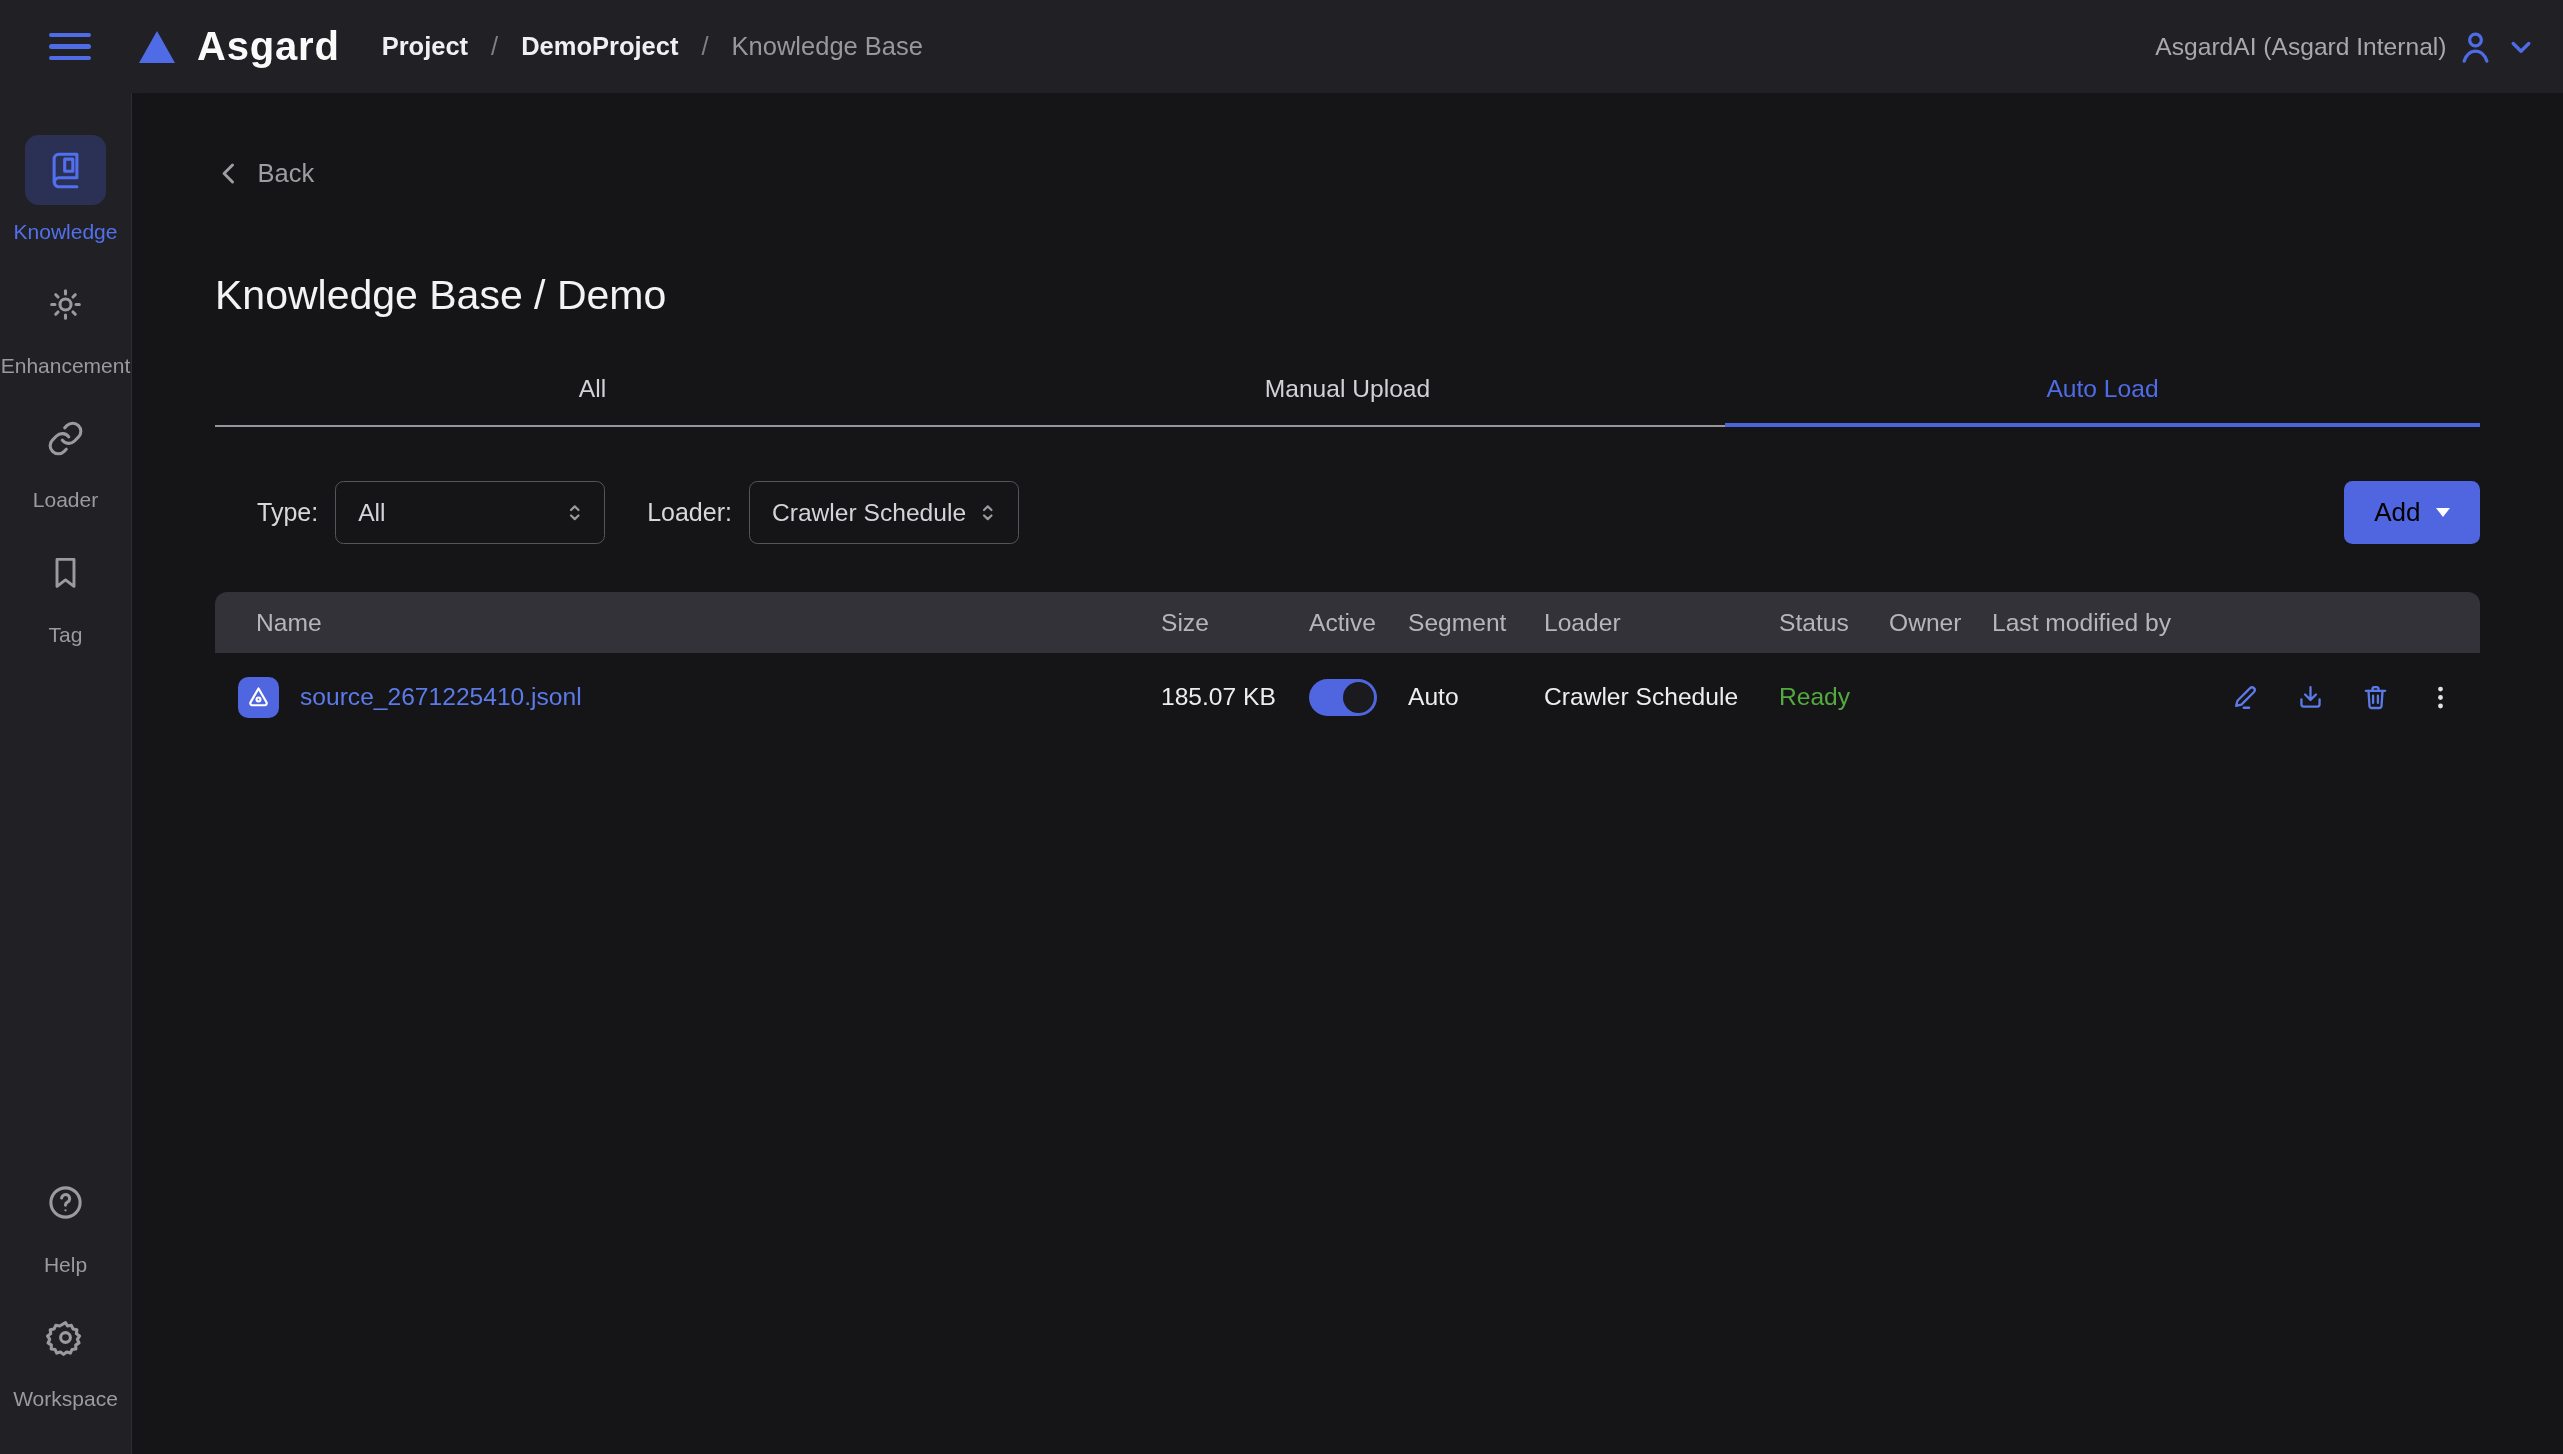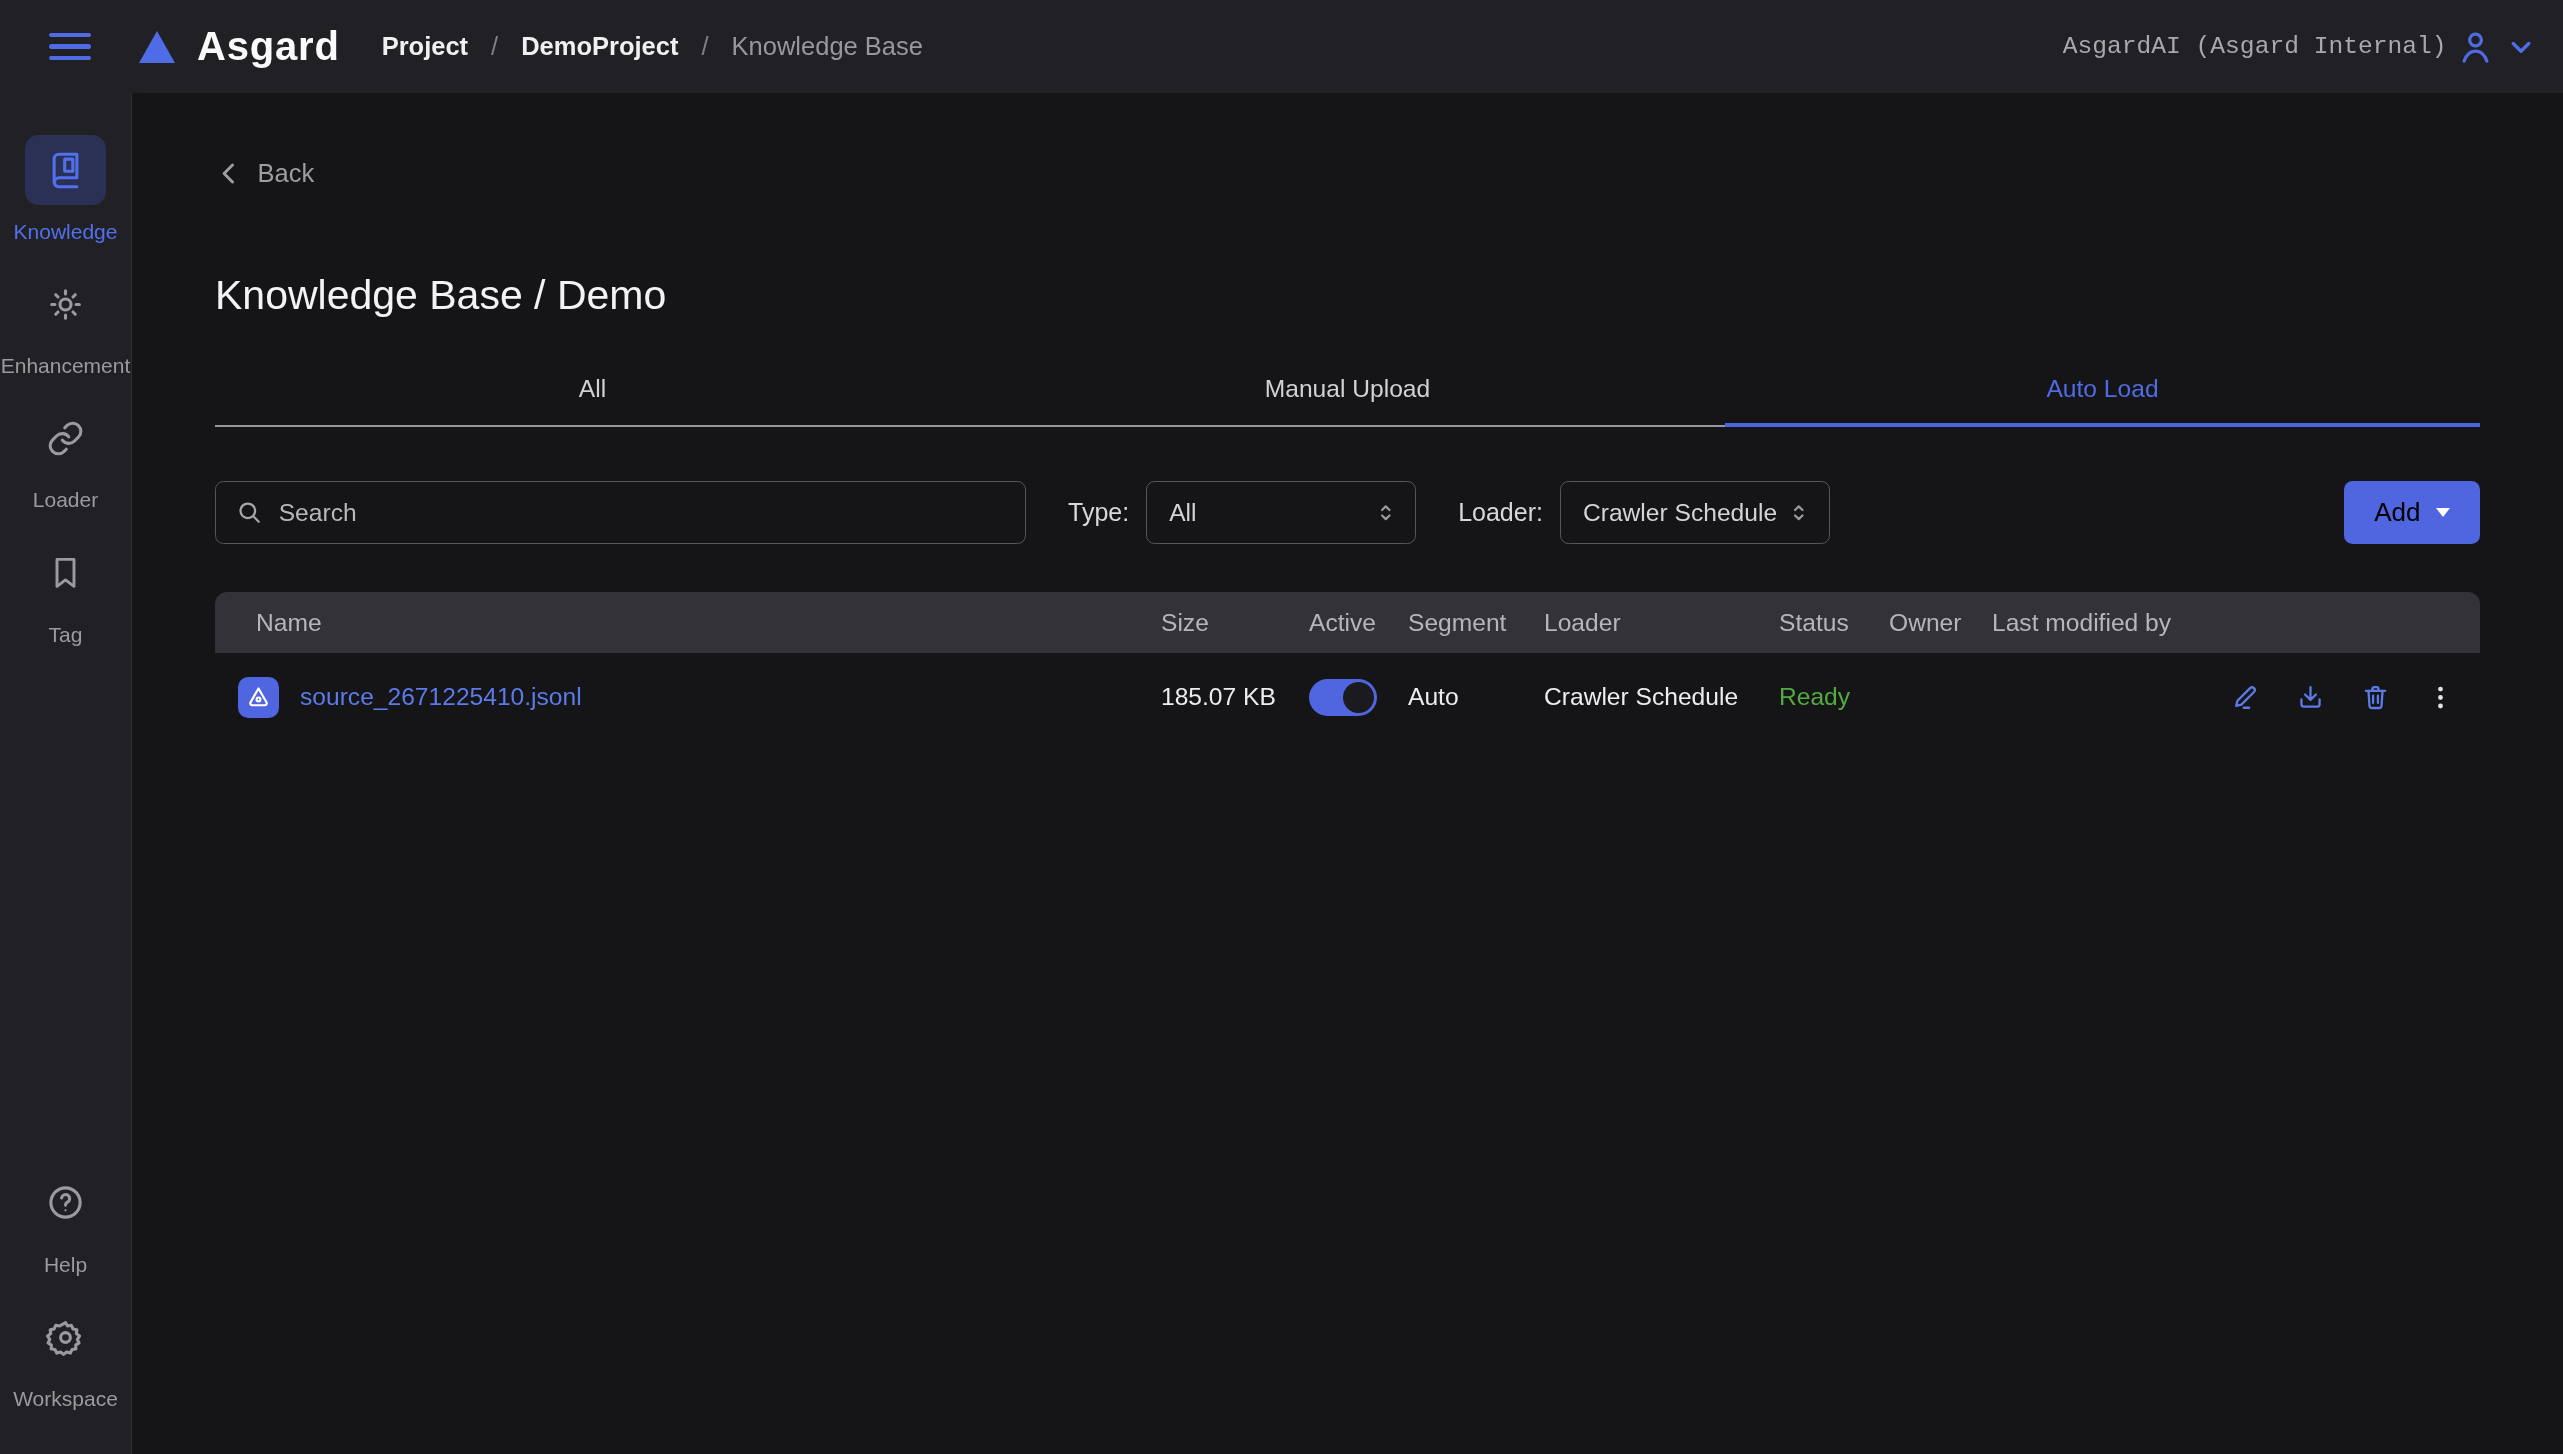--- a/index.html
+++ b/index.html
@@ -11,21 +11,21 @@
   header { grid-column: 1 / 3; background: #212125; display: flex; align-items: center; padding: 0 25.5px 0 49px; }
   .burger { width: 42px; display: flex; flex-direction: column; gap: 7.6px; cursor: pointer; }
   .burger span { display: block; height: 4.2px; border-radius: 2.5px; background: #4f6be6; }
   .logo-wrap { display: flex; align-items: center; gap: 22px; margin-left: 48px; }
   .logo-triangle { width: 0; height: 0; border-left: 18px solid transparent; border-right: 18px solid transparent; border-bottom: 32px solid #4f6be6; }
   .logo-text { font-size: 40px; font-weight: 700; color: #fafafa; letter-spacing: 0.8px; }
   .breadcrumb { display: flex; align-items: center; gap: 23px; margin-left: 42px; font-size: 25.5px; }
   .crumb { color: #f0f0f2; font-weight: 600; }
   .crumb.current { color: #98989c; font-weight: 400; }
   .crumb-sep { color: #808084; font-weight: 400; }
-  .header-right { margin-left: auto; display: flex; align-items: center; gap: 9px; font-family: Liberation Mono, monospace; }
+  .header-right { margin-left: auto; display: flex; align-items: center; gap: 9px; }
   .account-name { color: #a9a9ad; font-size: 24.6px; }
   .icon { display: inline-flex; align-items: center; justify-content: center; }
 
   
   nav.sidebar { background: #212125; border-right: 1.7px solid #2e2e32; display: flex; flex-direction: column; align-items: center; padding-bottom: 44px; }
   .side-item { display: flex; flex-direction: column; align-items: center; cursor: pointer; margin-top: 25.5px; width: 100%; gap: 8px; }
   .side-item .ibox { width: 81px; height: 70px; border-radius: 13.6px; display: flex; align-items: center; justify-content: center; }
   .side-item.active .ibox { background: #2b3154; }
   .side-item .lbl { font-size: 21px; color: #9b9b9f; margin-top: 6.8px; }
   .side-item.active .lbl { color: #5270ee; }
@@ -188,29 +188,20 @@
 
     <h1 class="page-title">Knowledge Base / Demo</h1>
 
     <div class="tabs">
       <div class="tab">All</div>
       <div class="tab">Manual Upload</div>
       <div class="tab active">Auto Load</div>
     </div>
 
     <div class="filter-row">
-      <div class="search-box">
-        <span class="icon">
-          <svg width="27" height="27" viewBox="0 0 24 24" fill="none" stroke="#a7a7ab" stroke-width="2" stroke-linecap="round">
-            <circle cx="10.5" cy="10.5" r="6.5"></circle>
-              <path d="m15.6 15.6 4.6 4.6"></path>
-          </svg>
-        </span>
-        <input type="text" placeholder="Search" style="">
-      </div>
 
       <span class="filter-label">Type:</span>
       <div class="select">
         <span>All</span>
         <span class="icon">
           <svg width="25.5" height="25.5" viewBox="0 0 24 24" fill="none" stroke="#9b9b9f" stroke-width="2" stroke-linecap="round" stroke-linejoin="round">
             <path d="m8.5 9.5 3.5-3.5 3.5 3.5M8.5 14.5l3.5 3.5 3.5-3.5"></path>
           </svg>
         </span>
       </div>

